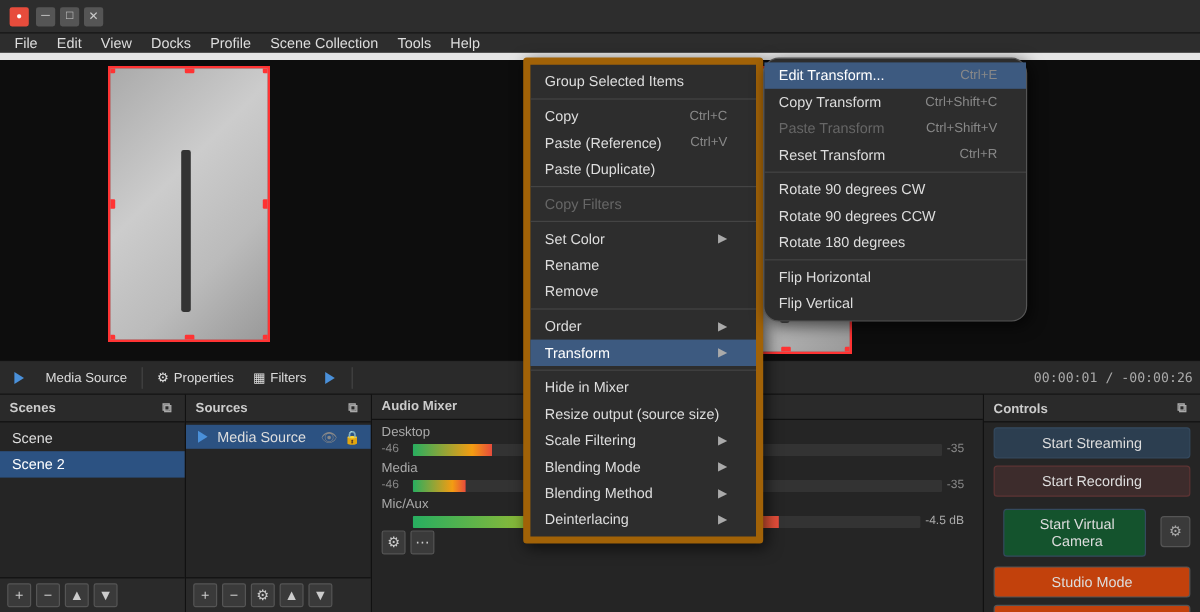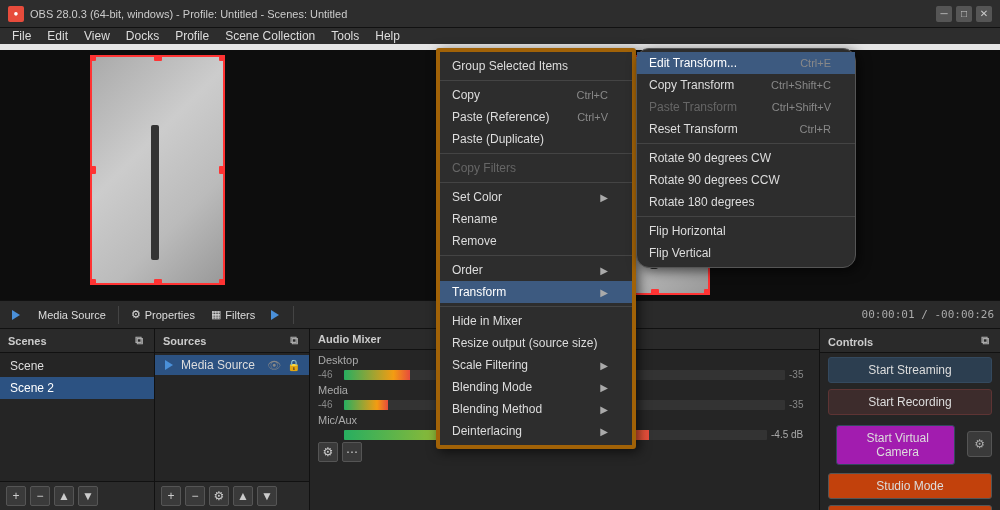--- a/index.html
+++ b/index.html
@@ -298,21 +298,21 @@
       font-size: 12px;
       color: #ddd;
       display: flex;
       align-items: center;
       justify-content: center;
       gap: 4px;
     }
     .ctrl-btn.start-stream { background: #2c3e50; border-color: #34495e; }
     .ctrl-btn.start-rec { background: #3d2c2c; border-color: #5e3434; }
     .ctrl-btn.virtual-cam { 
-      background: #a21caf; border-color: #34495e;
+      background: #14532d; border-color: #34495e;
       padding-right: 4px;
     }
     .ctrl-btn-row {
       display: flex; align-items: center;
       margin: 4px 8px 2px;
       gap: 4px;
     }
     .ctrl-btn-row .main { flex: 1; }
     .ctrl-btn-row .gear {
       padding: 5px 6px;
@@ -323,21 +323,21 @@
       font-size: 12px;
       color: #aaa;
     }
 
     
     #context-menu {
       position: absolute;
       top: 48px;
       left: 436px;
       background: #2d2d2d;
-      border: 4px solid #a16207;
+      border: 6px solid #a16207;
       border-radius: 3px;
       box-shadow: 3px 3px 12px rgba(0,0,0,0.6);
       min-width: 200px;
       z-index: 1000;
       padding: 3px 0;
     }
     .ctx-item {
       padding: 4px 24px 4px 12px;
       cursor: pointer;
       font-size: 12px;
@@ -379,21 +379,20 @@
       border-left: 8px solid #4a90d9;
     }
   </style>
 </head>
 <body>
 
 <div id="titlebar">
   <div class="icon">
     <span style="font-size:8px;color:white;">●</span>
   </div>
-  <span class="title">OBS 28.0.3 (64-bit, windows) - Profile: Untitled - Scenes: Untitled</span>
   <div class="window-controls">
     <div class="wbtn">─</div>
     <div class="wbtn">□</div>
     <div class="wbtn close">✕</div>
   </div>
 </div>
 
 <div id="menubar">
   <span class="menu-item">File</span>
   <span class="menu-item">Edit</span>

